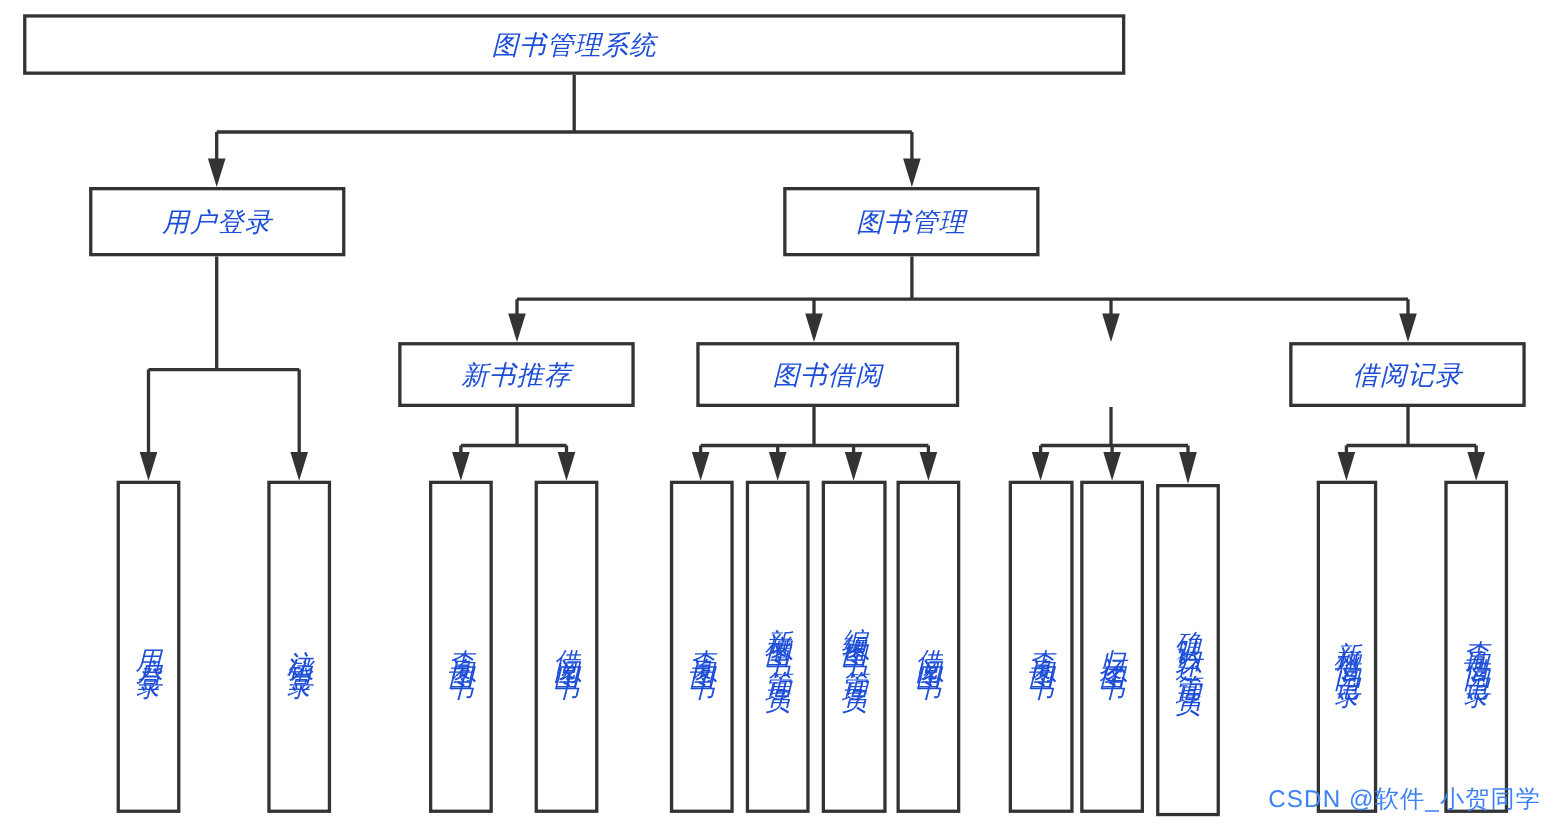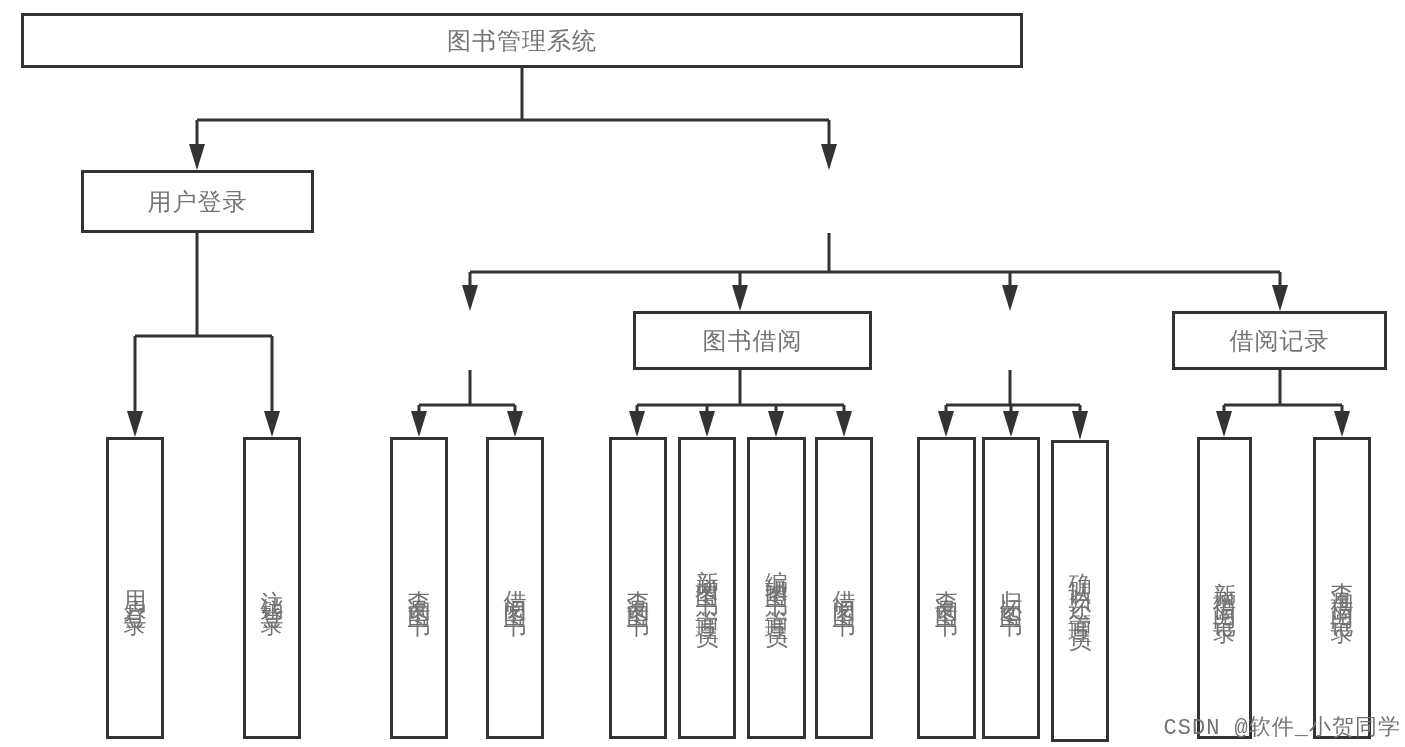--- a/index.html
+++ b/index.html
@@ -9,44 +9,44 @@
     background:#ffffff;
     font-family:"Liberation Sans","DejaVu Sans",sans-serif;
     overflow:hidden;
   }
   .wires{position:absolute;left:0;top:0;}
   .node{
     position:absolute;
     box-sizing:border-box;
     border:3px solid #333333;
     background:#ffffff;
-    color:#737373;
+    color:#1d4ed8;
     display:flex;
     align-items:center;
     justify-content:center;
     text-align:center;
+    font-style:italic;
   }
   .h{font-size:24px;letter-spacing:1px;}
   .v{
     writing-mode:vertical-rl;
     text-orientation:mixed;
     font-size:23px;
     letter-spacing:8px;
     line-height:1;
     padding:6px 0;
   }
   .watermark{
     position:absolute;
     right:4px;
     top:712px;
     font-size:22px;
-    color:#737373;
+    color:#3b82f6;
     letter-spacing:1px;
     white-space:nowrap;
-    font-family:Liberation Mono, monospace;
   }
 </style>
 </head>
 <body>
 
 <div class="stage">
 
   <svg class="wires" width="1405" height="747" viewBox="0 0 1405 747">
     <g stroke="#333333" stroke-width="3" fill="none">
 
@@ -90,21 +90,27 @@
     </g>
   </svg>
 
   <div class="node h" style="left:21px;top:13px;width:1002px;height:55px">
     <span>图书管理系统</span>
   </div>
 
   <div class="node h" style="left:81px;top:170px;width:233px;height:63px">
     <span>用户登录</span>
   </div>
+  <div class="node h" style="left:712px;top:170px;width:233px;height:63px">
+    <span>图书管理</span>
+  </div>
 
+  <div class="node h" style="left:362px;top:311px;width:215px;height:59px">
+    <span>新书推荐</span>
+  </div>
   <div class="node h" style="left:633px;top:311px;width:239px;height:59px">
     <span>图书借阅</span>
   </div>
   <div class="node h" style="left:1172px;top:311px;width:215px;height:59px">
     <span>借阅记录</span>
   </div>
 
   <div class="node v" style="left:106px;top:437px;width:58px;height:302px">
     <span>用户登录</span>
   </div>

